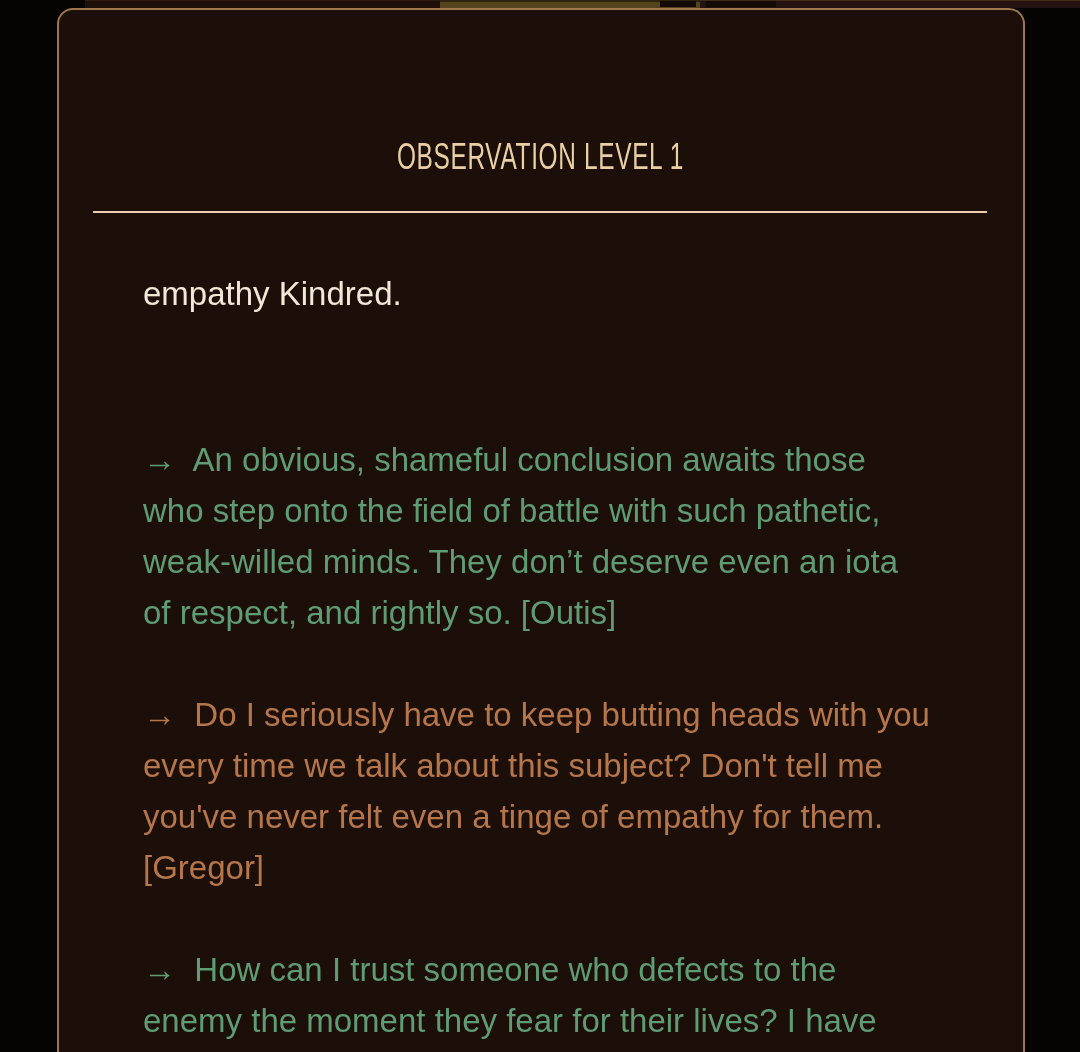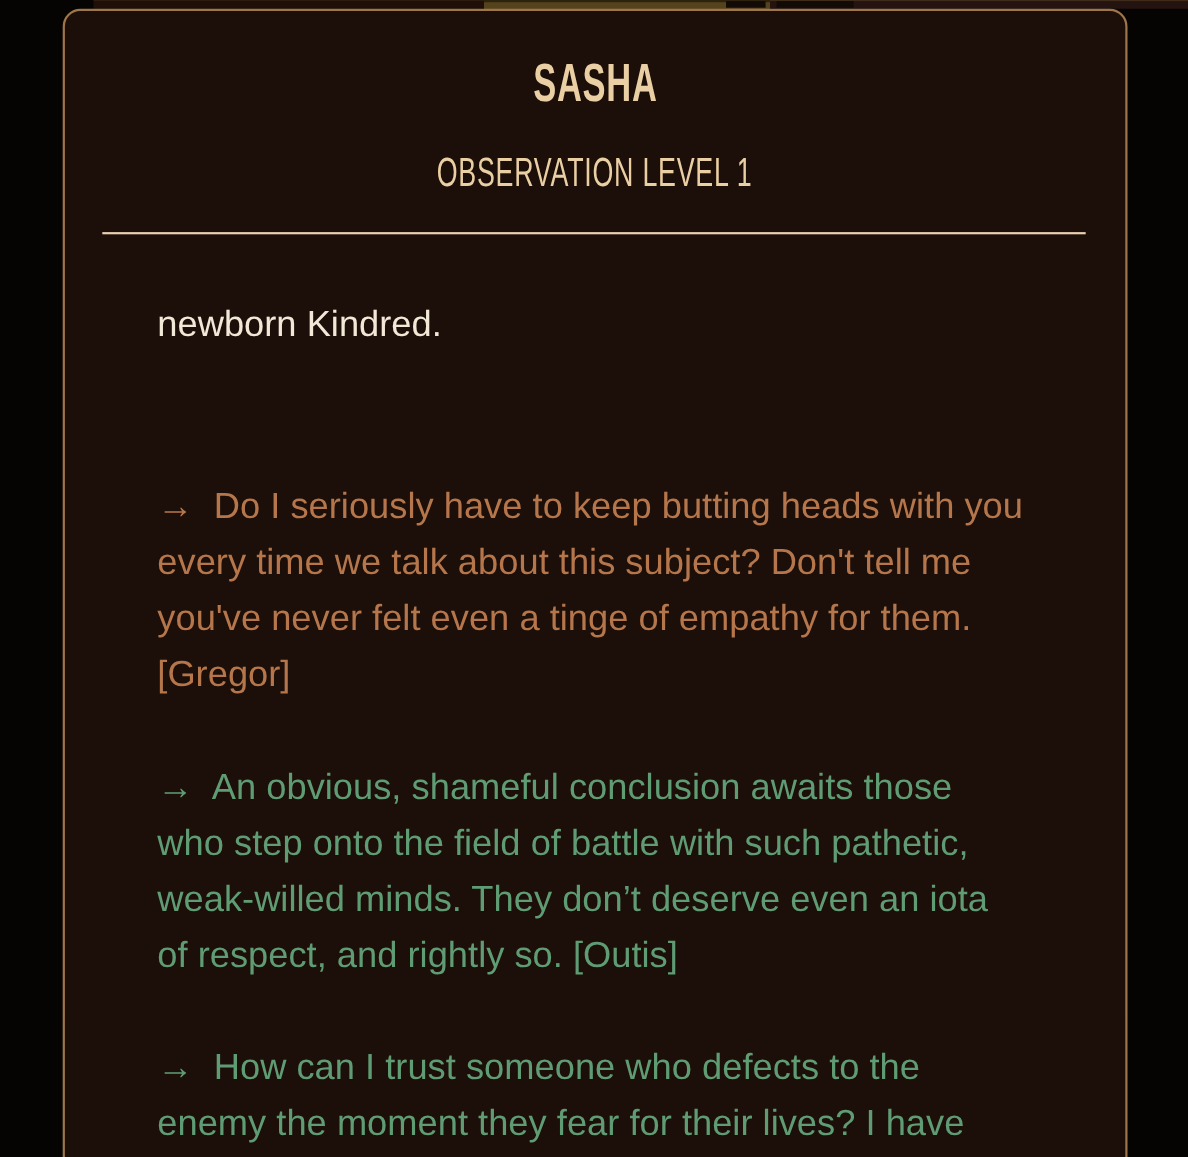--- a/index.html
+++ b/index.html
@@ -72,41 +72,38 @@
 <div class="top-strip">
   <div class="strip-seg strip-brown"></div>
   <div class="strip-seg strip-gold"></div>
   <div class="strip-seg strip-right"></div>
   <div class="strip-mark mark-a"></div>
   <div class="strip-mark mark-b"></div>
 </div>
 
 <div class="panel">
 
-  <div class="title">
-    <span class="condense">SASHA</span>
-  </div>
 
   <div class="subtitle">
     <span class="condense">OBSERVATION LEVEL 1</span>
   </div>
 
   <div class="divider"></div>
 
   <div class="content">
-    <p class="intro">newborn Kindred.</p>
+    <p class="intro">empathy Kindred.</p>
 
+    <div class="opt green">→&nbsp; An obvious, shameful conclusion awaits those
+who step onto the field of battle with such pathetic,
+weak-willed minds. They don’t deserve even an iota
+of respect, and rightly so. [Outis]</div>
     <div class="opt orange">→&nbsp; Do I seriously have to keep butting heads with you
 every time we talk about this subject? Don't tell me
 you've never felt even a tinge of empathy for them.
 [Gregor]</div>
-    <div class="opt green">→&nbsp; An obvious, shameful conclusion awaits those
-who step onto the field of battle with such pathetic,
-weak-willed minds. They don’t deserve even an iota
-of respect, and rightly so. [Outis]</div>
     <div class="opt green">→&nbsp; How can I trust someone who defects to the
 enemy the moment they fear for their lives? I have
 nothing but contempt for them. [Outis]</div>
     
     
   </div>
 
 </div>
 
 </body></html>

